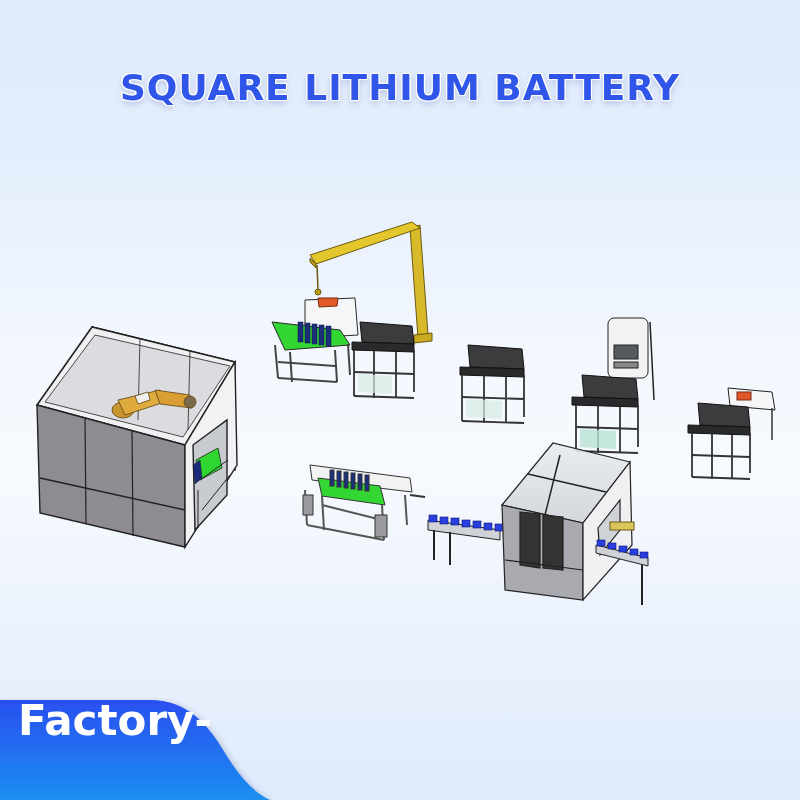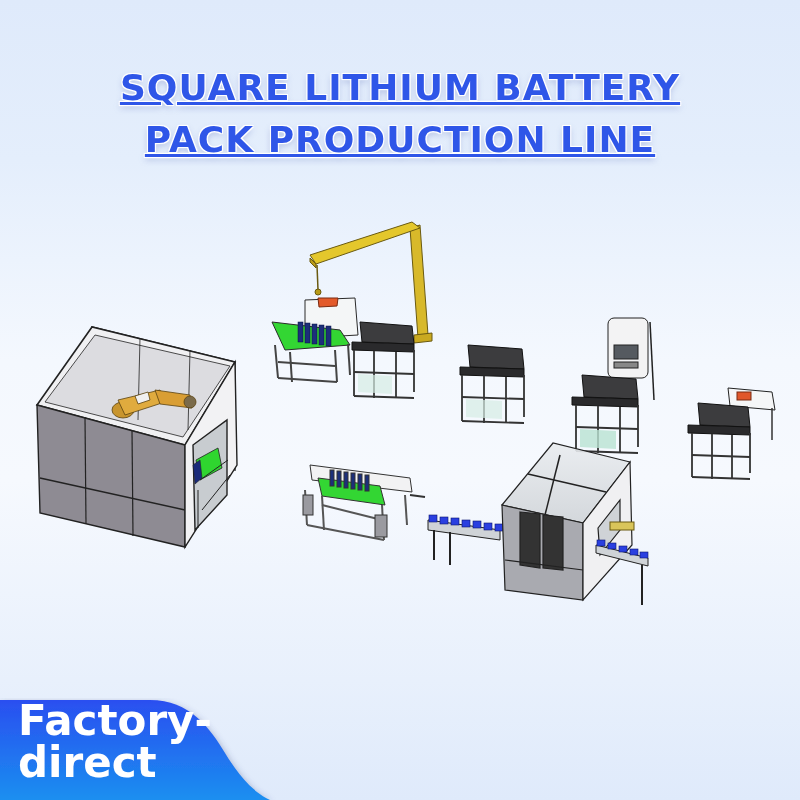--- a/index.html
+++ b/index.html
@@ -2,34 +2,33 @@
 <html><head>
 <meta charset="utf-8">
 <style>
   html, body { margin: 0; padding: 0; }
   body { width: 800px; height: 800px; overflow: hidden; position: relative;
     background: linear-gradient(180deg, #dfeafb 0%, #e4eefc 20%, #f4f8fe 45%, #f6f9fe 60%, #e8f0fc 85%, #dfeafb 100%);
     font-family: "DejaVu Sans", sans-serif; }
   .title { position: absolute; left: 0; top: 62px; width: 800px; text-align: center;
     font-family: "DejaVu Sans", sans-serif; font-weight: bold; font-size: 36px; line-height: 52px;
     color: #2f56e8; letter-spacing: 1px;
-    text-shadow: 0 0 2px #fff, 0 0 3px #fff, 1px 1px 0 #fff, -1px -1px 0 #fff, 1px -1px 0 #fff, -1px 1px 0 #fff, 0 3px 6px rgba(80,100,180,0.35); text-decoration: underline; }
+    text-shadow: 0 0 2px #fff, 0 0 3px #fff, 1px 1px 0 #fff, -1px -1px 0 #fff, 1px -1px 0 #fff, -1px 1px 0 #fff, 0 3px 6px rgba(80,100,180,0.35); }
   .title div { display: block; }
   .scene { position: absolute; left: 0; top: 0; width: 800px; height: 800px; }
   .badge { position: absolute; left: 0; top: 698px; width: 280px; height: 102px; }
   .badge svg { position: absolute; left: 0; top: 0; }
   .badge-text { position: absolute; left: 18px; top: 700px; color: #fff; font-family: "DejaVu Sans", sans-serif;
     font-weight: bold; font-size: 42px; line-height: 42px; }
 </style>
 </head>
 <body>
 
 <div class="title">
   <div>SQUARE LITHIUM BATTERY</div>
-  <div>PACK PRODUCTION LINE</div>
 </div>
 
 <svg class="scene" width="800" height="800" viewBox="0 0 800 800">
   <defs>
     <linearGradient id="glass" x1="0" y1="0" x2="0" y2="1">
       <stop offset="0" stop-color="#e9ecef" stop-opacity="0.9"></stop>
       <stop offset="1" stop-color="#d0d4d8" stop-opacity="0.9"></stop>
     </linearGradient>
   </defs>
 
@@ -237,14 +236,13 @@
       </linearGradient>
       <filter id="bshadow" x="-10%" y="-10%" width="130%" height="130%">
         <feDropShadow dx="2" dy="2" stdDeviation="3" flood-color="#3a4a80" flood-opacity="0.35"></feDropShadow>
       </filter>
     </defs>
     <path d="M0,2 L150,2 C190,2 210,30 225,55 C240,80 255,95 270,102 L0,102 Z" fill="url(#badgeGrad)" filter="url(#bshadow)"></path>
   </svg>
 </div>
 <div class="badge-text">
   <div>Factory-</div>
-  <div>direct</div>
 </div>
 
 </body></html>

